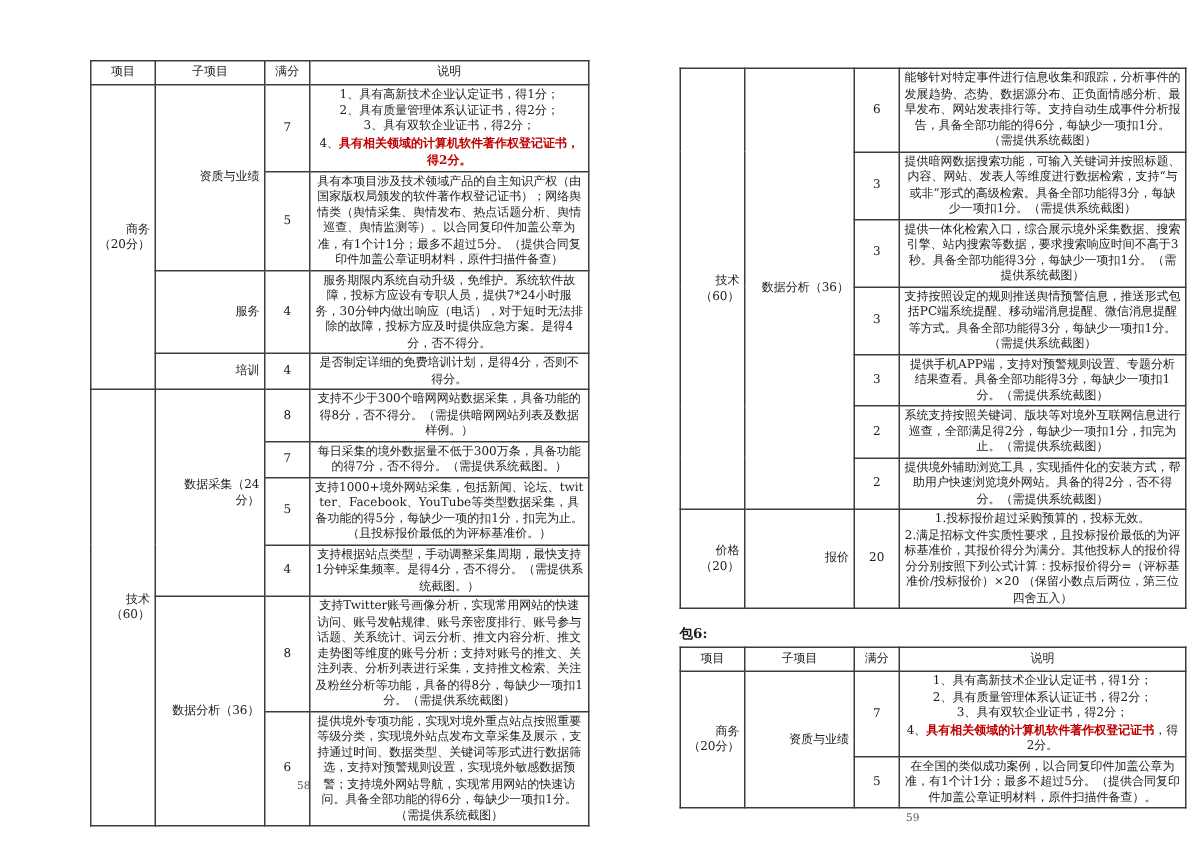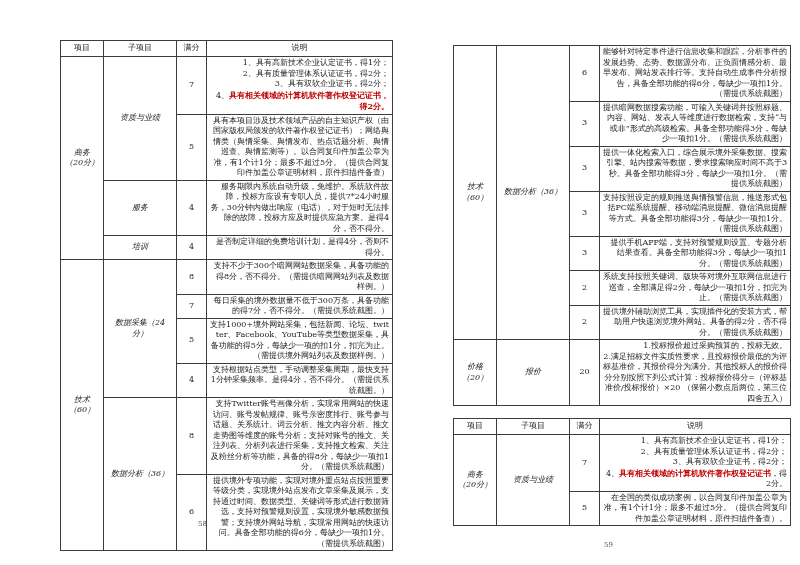--- a/index.html
+++ b/index.html
@@ -14,23 +14,23 @@
   .tbl-title{font-weight:bold;font-size:9px;line-height:11px;margin:0 0 2px 0;}
   table.score-table{
     border-collapse:collapse;table-layout:fixed;width:100%;
     font-size:8px;line-height:10.5px;
   }
   table.score-table td{
     border:1px solid #3c3c3c;padding:1px 3px;vertical-align:middle;
     word-break:break-all;
   }
   td.hd{text-align:center;height:13px;}
-  td.grp{text-align:center;white-space:pre-line;font-style:italic;}
+  td.grp{text-align:right;white-space:pre-line;}
   td.score{text-align:center;}
-  td.desc{text-align:right;vertical-align:middle;}
+  td.desc{text-align:center;vertical-align:middle;}
   .red{color:var(--red-color,#c00000);font-weight:bold;}
   .pagenum{position:absolute;font-size:7px;color:#555;}
   #pnL{left:198px;top:520px;}
   #pnR{left:604px;top:541px;}
   #bao6wrap{margin-top:12px;}
 </style>
 </head>
 <body>
 
 <div class="page" id="pageL">
@@ -80,21 +80,21 @@
       <td class="grp" rowspan="4">数据采集（24分）</td>
       <td class="score">8</td>
       <td class="desc">支持不少于300个暗网网站数据采集，具备功能的得8分，否不得分。（需提供暗网网站列表及数据样例。）</td>
     </tr>
     <tr>
       <td class="score">7</td>
       <td class="desc">每日采集的境外数据量不低于300万条，具备功能的得7分，否不得分。（需提供系统截图。）</td>
     </tr>
     <tr>
       <td class="score">5</td>
-      <td class="desc">支持1000+境外网站采集，包括新闻、论坛、twitter、Facebook、YouTube等类型数据采集，具备功能的得5分，每缺少一项的扣1分，扣完为止。（需提供境外网站列表及数据样例。）</td>
+      <td class="desc">支持1000+境外网站采集，包括新闻、论坛、twitter、Facebook、YouTube等类型数据采集，具备功能的得5分，每缺少一项的扣1分，扣完为止。（且投标报价最低的为评标基准价。）</td>
     </tr>
     <tr>
       <td class="score">4</td>
       <td class="desc">支持根据站点类型，手动调整采集周期，最快支持1分钟采集频率。是得4分，否不得分。（需提供系统截图。）</td>
     </tr>
     <tr>
       <td class="grp" rowspan="2">数据分析（36）</td>
       <td class="score">8</td>
       <td class="desc">支持Twitter账号画像分析，实现常用网站的快速访问、账号发帖规律、账号亲密度排行、账号参与话题、关系统计、词云分析、推文内容分析、推文走势图等维度的账号分析；支持对账号的推文、关注列表、分析列表进行采集，支持推文检索、关注及粉丝分析等功能，具备的得8分，每缺少一项扣1分。（需提供系统截图）</td>
     </tr>
@@ -153,20 +153,21 @@
       <td class="score">20</td>
       <td class="desc">
         <div>1.投标报价超过采购预算的，投标无效。</div>
         <div>2.满足招标文件实质性要求，且投标报价最低的为评标基准价，其报价得分为满分。其他投标人的报价得分分别按照下列公式计算：投标报价得分=（评标基准价/投标报价）×20 （保留小数点后两位，第三位四舍五入）</div>
       </td>
     </tr>
   </tbody>
     </table>
 
   <div id="bao6wrap">
+    <div class="tbl-title">包6:</div>
     <table class="score-table">
       <colgroup>
         <col style="width:43px">
           <col style="width:73px">
           <col style="width:30px">
           <col style="width:191px">
       </colgroup>
       <tbody>
           <tr>
         <td class="hd">项目</td>

